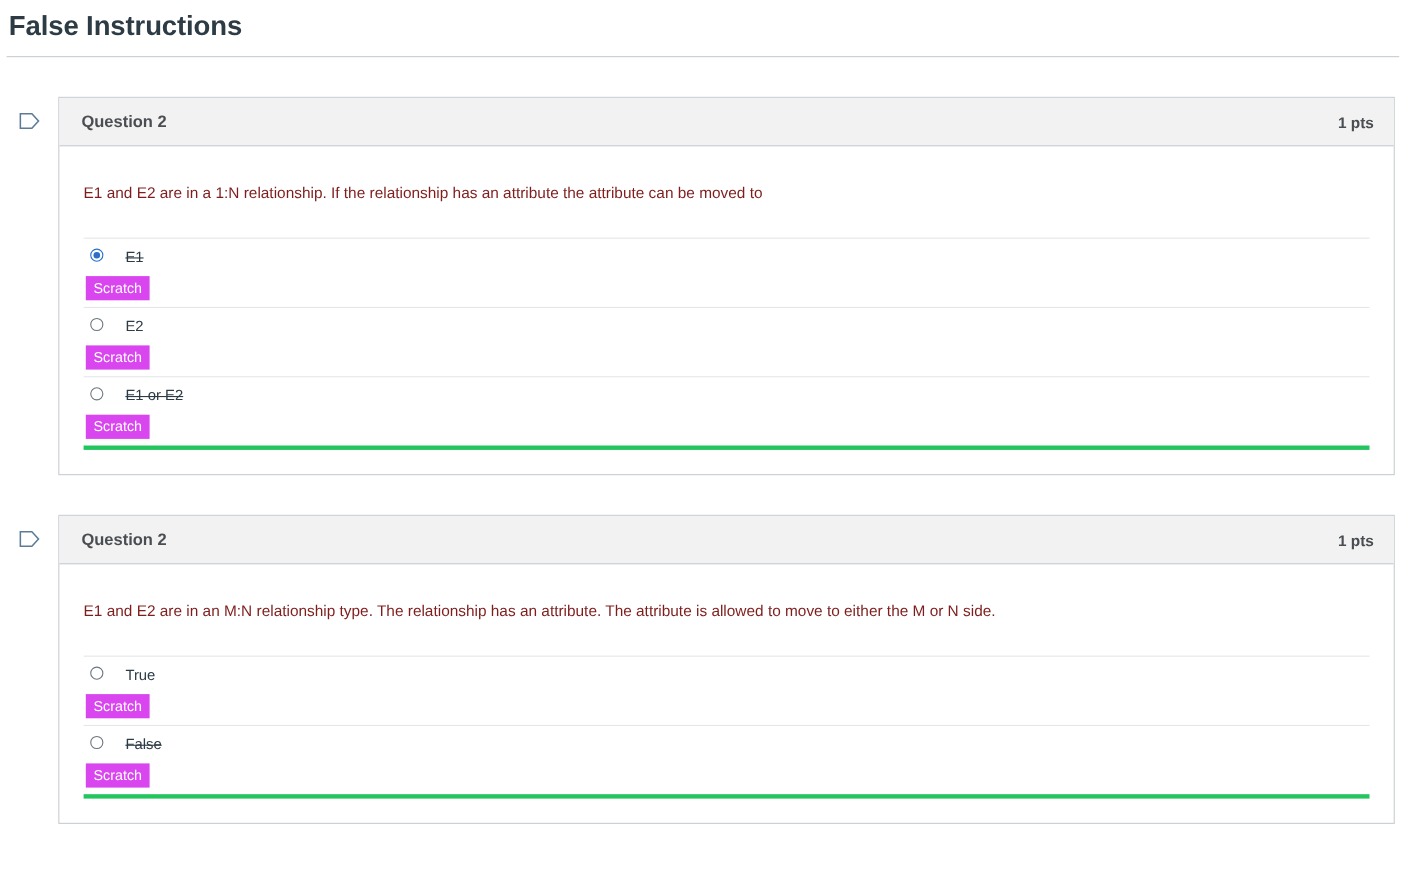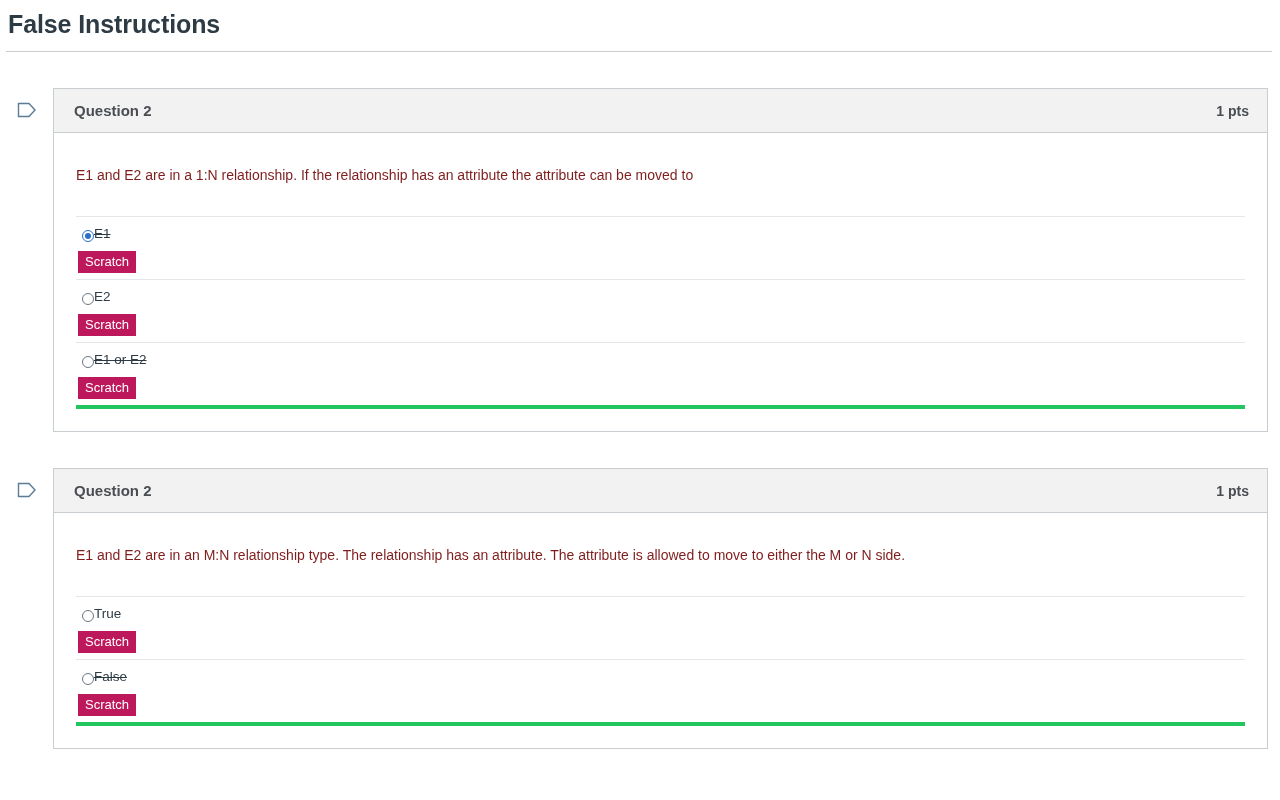--- a/index.html
+++ b/index.html
@@ -93,22 +93,22 @@
   
   .answers { padding-bottom: 22px; }
   .answer {
     border-top: 1px solid #e4e6e8;
     padding: 9px 0 6px 0;
   }
   .answer:last-child { border-bottom: 4px solid #22c55e; }
 
   .answer-line {
     display: flex;
-    align-items: flex-end;
-    gap: 0;
+    align-items: flex-start;
+    gap: 20px;
     padding-left: 6px;
   }
   .radio {
     width: 12px;
     height: 12px;
     border-radius: 50%;
     border: 1px solid #6b7780;
     background: #ffffff;
     flex: 0 0 12px;
     position: relative;
@@ -132,21 +132,21 @@
     color: #2d3b45;
     line-height: 16px;
   }
   .answer-label.struck {
     text-decoration: line-through;
     text-decoration-thickness: 1px;
   }
 
   .scratch-btn {
     display: inline-block;
-    background: #be185d;
+    background: #d946ef;
     color: #ffffff;
     font-size: 13px;
     line-height: 15px;
     padding: 3px 7px 4px 7px;
     border: none;
     margin: 9px 0 0 2px;
     font-family: "Liberation Sans", sans-serif;
     cursor: pointer;
   }
 </style>

